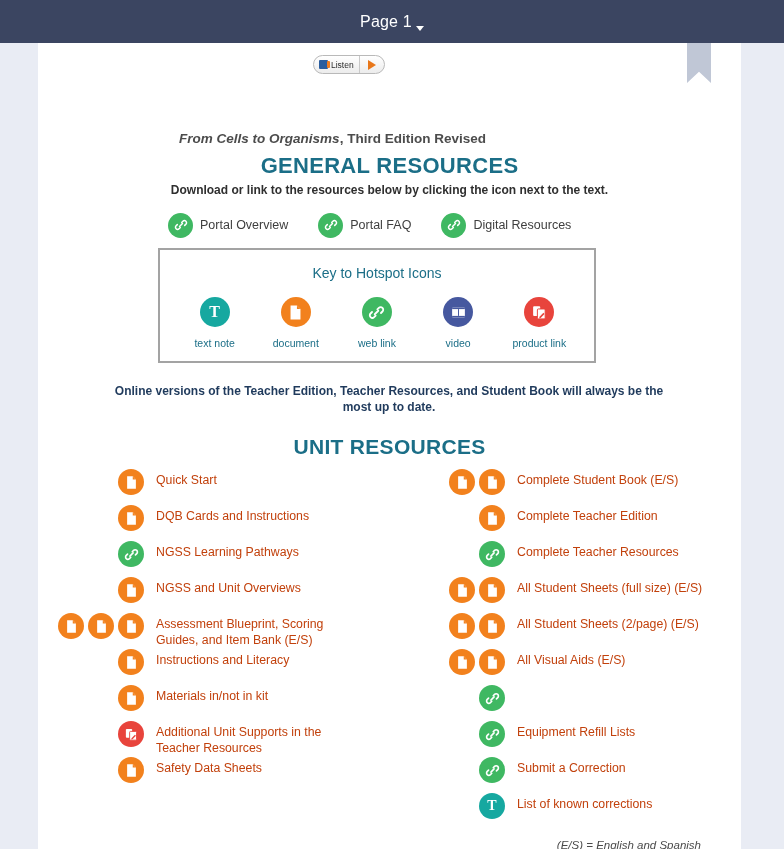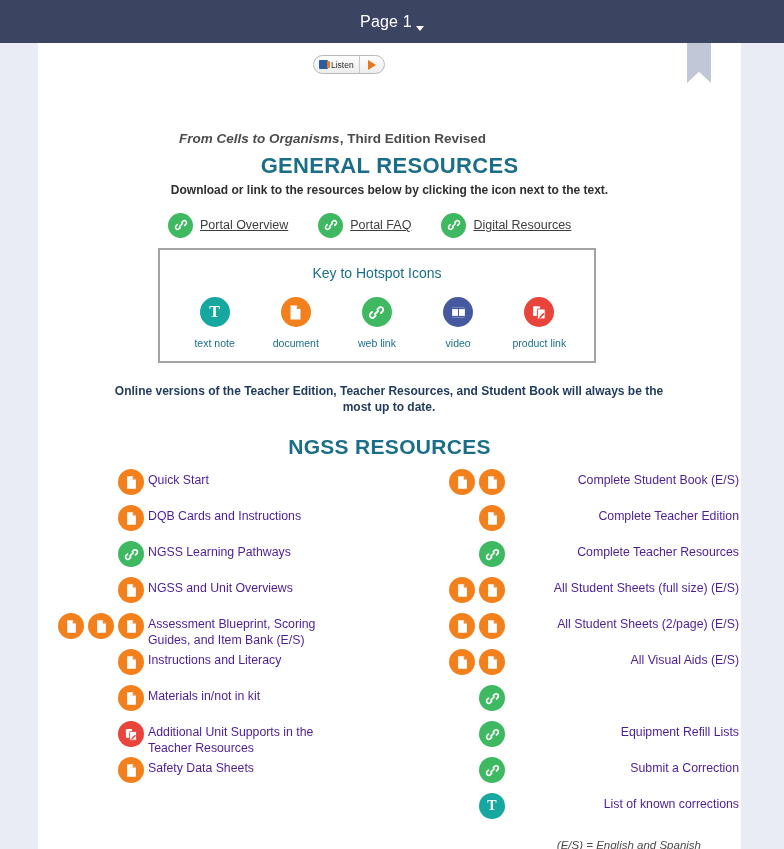--- a/index.html
+++ b/index.html
@@ -106,21 +106,21 @@
     position: absolute; top: 168px; left: 130px;
     width: 460px; height: 28px;
     display: flex; align-items: center;
   }
   #general-links .gl-item {
     display: flex; align-items: center; gap: 7px;
     cursor: pointer;
     margin-right: 30px;
   }
   #general-links .gl-label {
-    font-size: 12.5px; color: #3e3e3e; text-decoration: underline;
+    font-size: 12.5px; color: #3e3e3e;
   }
 
   
   .ic {
     width: 25px; height: 25px; border-radius: 50%;
     display: inline-flex; align-items: center; justify-content: center;
     flex: 0 0 auto;
   }
   .ic svg { display: block; }
   .ic-weblink   { background: #3fb862; }
@@ -187,29 +187,29 @@
     min-height: 36px;
     cursor: pointer;
   }
   .ur-icons {
     display: flex; align-items: flex-start; gap: 4px;
     flex: 0 0 auto;
     justify-content: flex-end;
   }
   .ur-icons .ic { width: 26px; height: 26px; }
   .ur-label {
-    margin-left: 4px;
-    font-size: 12.3px; color: #4c1d95;
+    margin-left: 12px;
+    font-size: 12.3px; color: #c2410c;
     line-height: 1.28; padding-top: 4px;
   }
   
   #ur-col-left .ur-icons { width: 106px; }
   #ur-col-left .ur-label { width: 200px; }
   #ur-col-right .ur-icons { width: 122px; }
-  #ur-col-right .ur-label { width: 230px; text-align: right; }
+  #ur-col-right .ur-label { width: 230px; }
 
   
   #footer {
     position: absolute; top: 796px; left: 0; width: 703px;
   }
   #footer-es {
     text-align: right; padding-right: 40px;
     font-size: 11.5px; font-style: italic; color: #4a4a4a;
   }
 </style>
@@ -334,21 +334,21 @@
               <path d="M12 18l5.5-5.5 1.6 1.6L13.6 19.6l-2 .5z" fill="#e8443c"></path>
             </svg>
           </span>
           <div class="key-label">product link</div>
         </div>
       </div>
   </div>
 
   <div id="online-note">Online versions of the Teacher Edition, Teacher Resources, and Student Book will always be the most up to date.</div>
 
-  <div id="h-unit" class="center">NGSS RESOURCES</div>
+  <div id="h-unit" class="center">UNIT RESOURCES</div>
 
   <div id="unit-columns">
     <div id="ur-col-left" class="ur-col">
         <div class="ur-row">
           <div class="ur-icons">
             <span class="ic ic-document" style="width: 26px; height: 26px;">
               <svg width="15" height="15" viewBox="0 0 24 24">
                 <path d="M5 2h9l5 5v15H5z" fill="#ffffff"></path>
                 <path d="M14 2l5 5h-5z" fill="#f2811d"></path>
               </svg>

